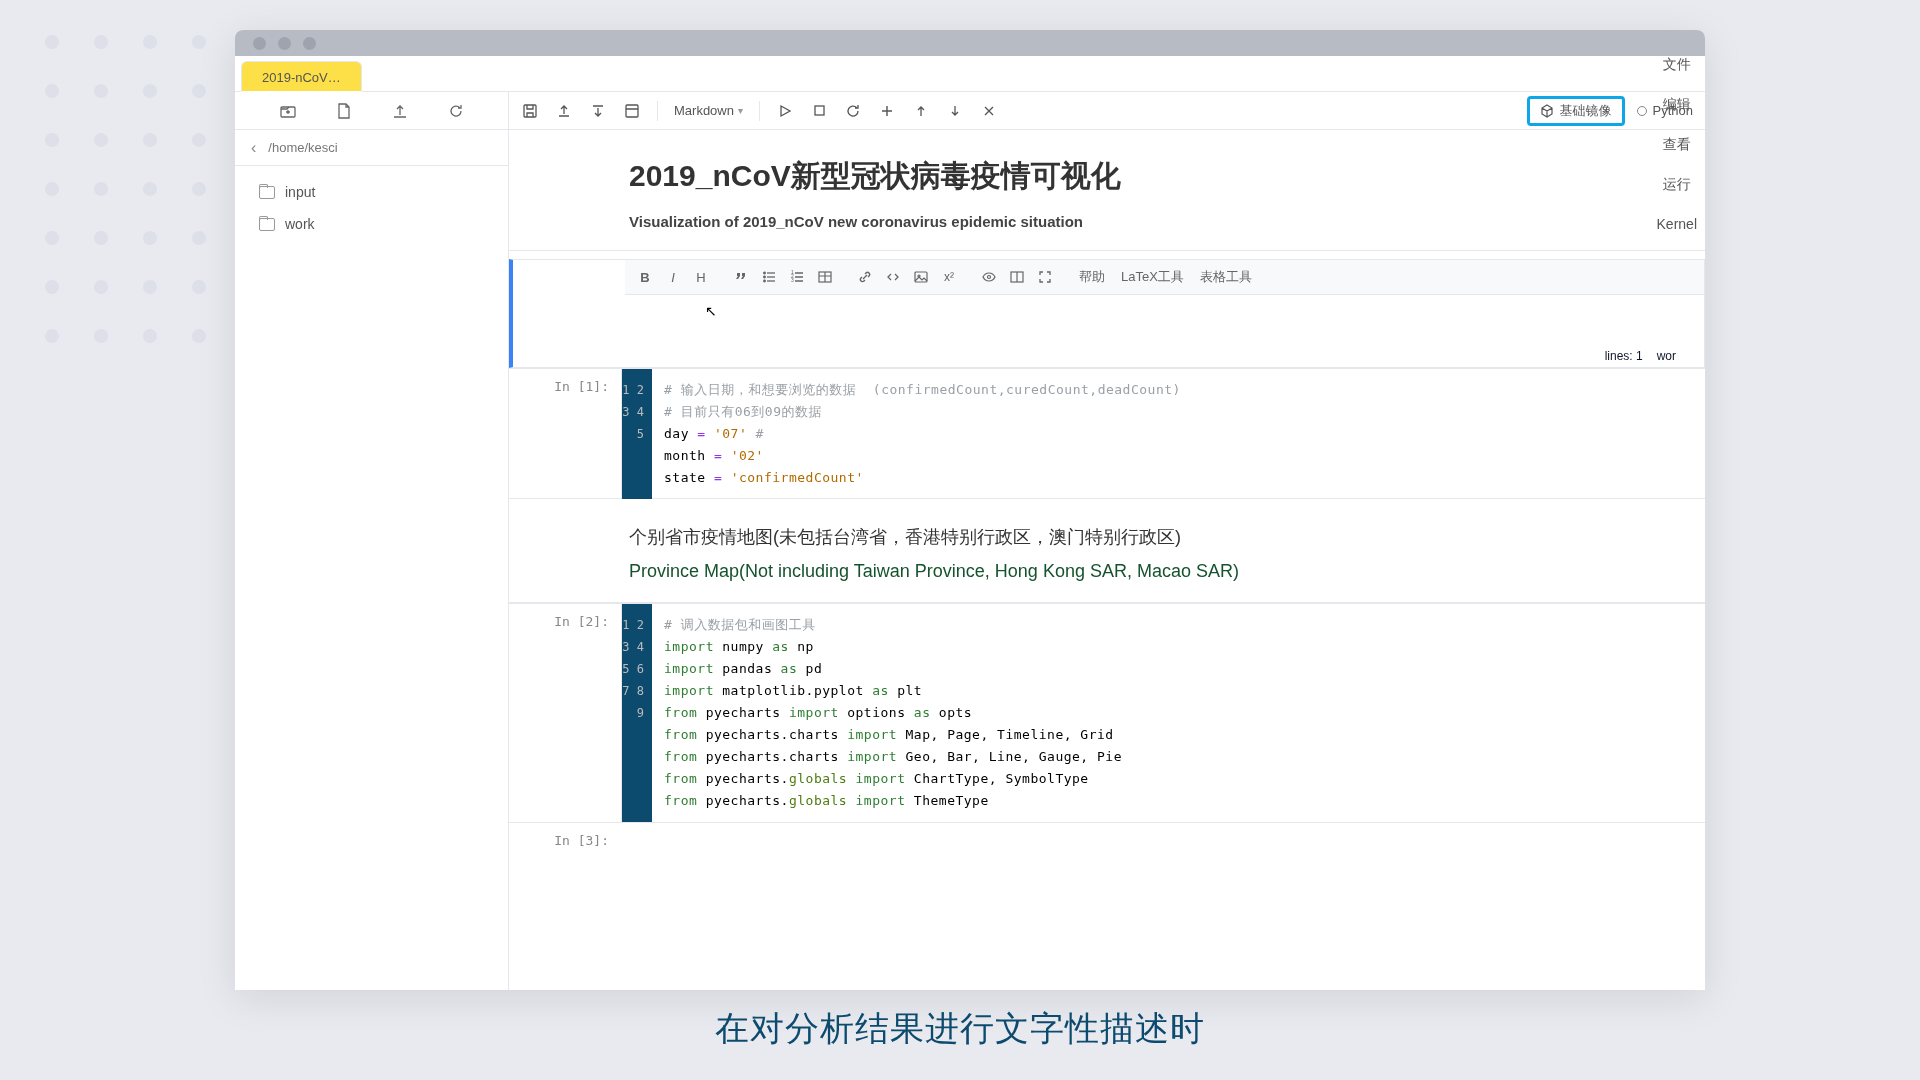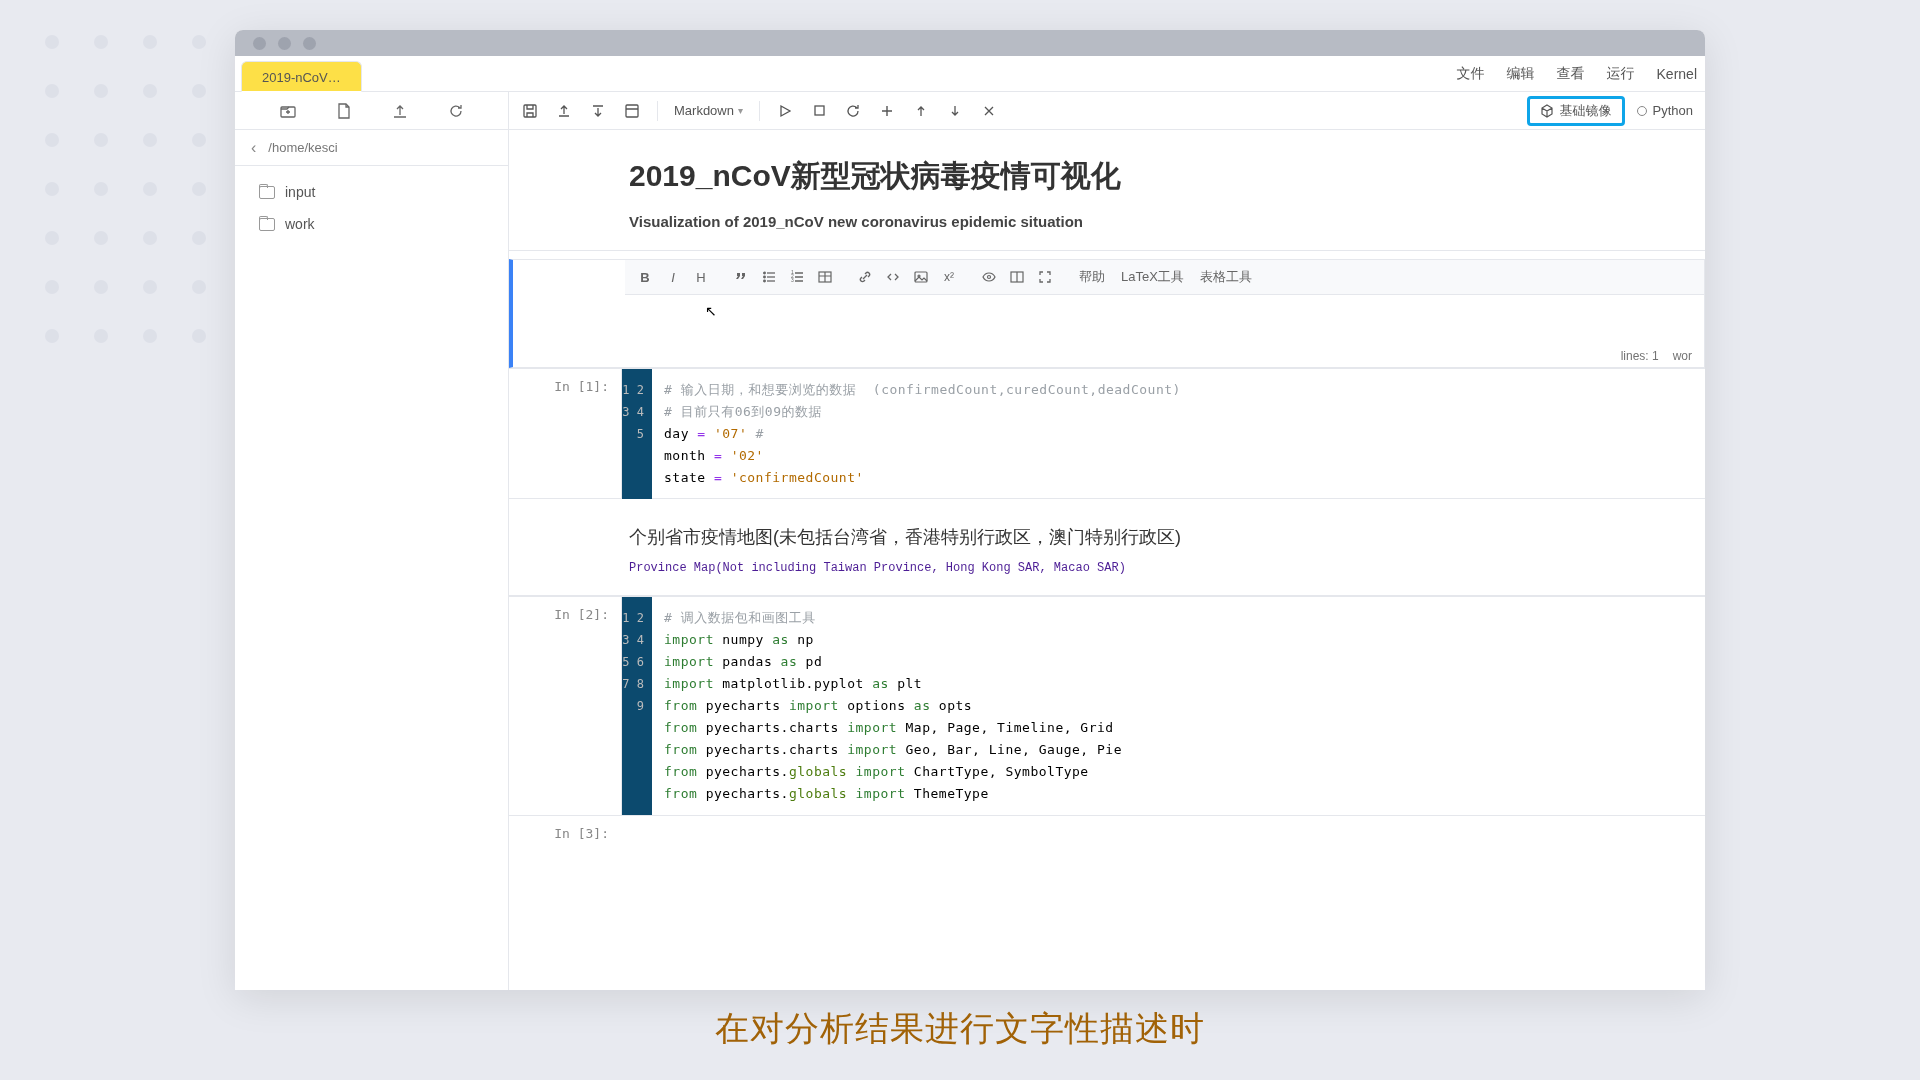--- a/index.html
+++ b/index.html
@@ -72,20 +72,21 @@
   position: relative;
   top: 1px;
 }
 .menubar-right {
   display: flex;
   align-items: center;
   gap: 22px;
   padding-right: 8px;
   font-size: 14px;
   color: #555;
+  flex-direction: column;
 }
 .menubar-right span { white-space: nowrap; }
 .body-row { flex: 1; display: flex; overflow: hidden; }
 .sidebar {
   width: 274px;
   border-right: 1px solid #e5e7ec;
   display: flex;
   flex-direction: column;
 }
 .sidebar-toolbar {
@@ -144,21 +145,21 @@
 .md-cell {
   border: 1px solid #e5e7ec;
   border-left: none;
   border-right: none;
   margin-top: -1px;
 }
 .md-cell-inner { padding: 26px 50px 20px 120px; }
 .md-title { font-size: 30px; font-weight: 600; color: #333; margin-bottom: 16px; }
 .md-subtitle { font-size: 15px; font-weight: 600; color: #444; }
 .md-section-title { font-size: 18px; font-weight: 500; color: #333; margin-bottom: 12px; }
-.md-section-sub { font-size: 12px; color: #4c1d95; font-family: Liberation Mono, monospace; }
+.md-section-sub { font-size: 18px; color: #14532d; }
 .editor-cell {
   border: 1px solid #e5e7ec;
   border-left: 4px solid #3b82f6;
   margin: 8px 0 0 0;
   display: flex;
   flex-direction: column;
 }
 .editor-toolbar-wrap { display: flex; }
 .editor-gutter { width: 112px; }
 .editor-toolbar {
@@ -175,22 +176,22 @@
 .et-btn { width: 24px; height: 22px; display: inline-flex; align-items: center; justify-content: center; border-radius: 3px; cursor: default; }
 .et-btn.bold { font-weight: 700; }
 .et-btn.italic { font-style: italic; }
 .et-sep { width: 8px; }
 .et-text { padding: 0 6px; font-size: 13px; }
 .editor-body { display: flex; }
 .editor-content { flex: 1; min-height: 50px; background: #fff; position: relative; }
 .cursor-arrow { position: absolute; left: 80px; top: 8px; font-size: 14px; color: #000; }
 .editor-status {
   display: flex; justify-content: flex-end;
-  padding: 4px 12px 4px 0;
-  font-size: 12px; color: #737373;
+  padding: 4px 28px 4px 0;
+  font-size: 12px; color: #0f172a;
   gap: 14px;
 }
 .code-cell {
   border-top: 1px solid #e5e7ec;
   display: flex;
 }
 .code-prompt {
   width: 112px;
   padding: 10px 12px 0 0;
   text-align: right;
@@ -228,21 +229,21 @@
 .tok-import { color: #2e7d32; font-weight: 500; }
 .tok-as { color: #2e7d32; font-weight: 500; }
 .tok-from { color: #2e7d32; font-weight: 500; }
 .tok-mod { color: #4d7c0f; }
 .bottom-caption {
   position: absolute;
   bottom: 28px;
   left: 0; right: 0;
   text-align: center;
   font-size: 34px;
-  color: #a16207;
+  color: #0c4a6e;
   letter-spacing: 1px;
 }
 svg { display: block; }
 </style>
 </head>
 <body>
 
 <div class="dots-pattern">
   <div class="dot"></div>
     <div class="dot"></div>

